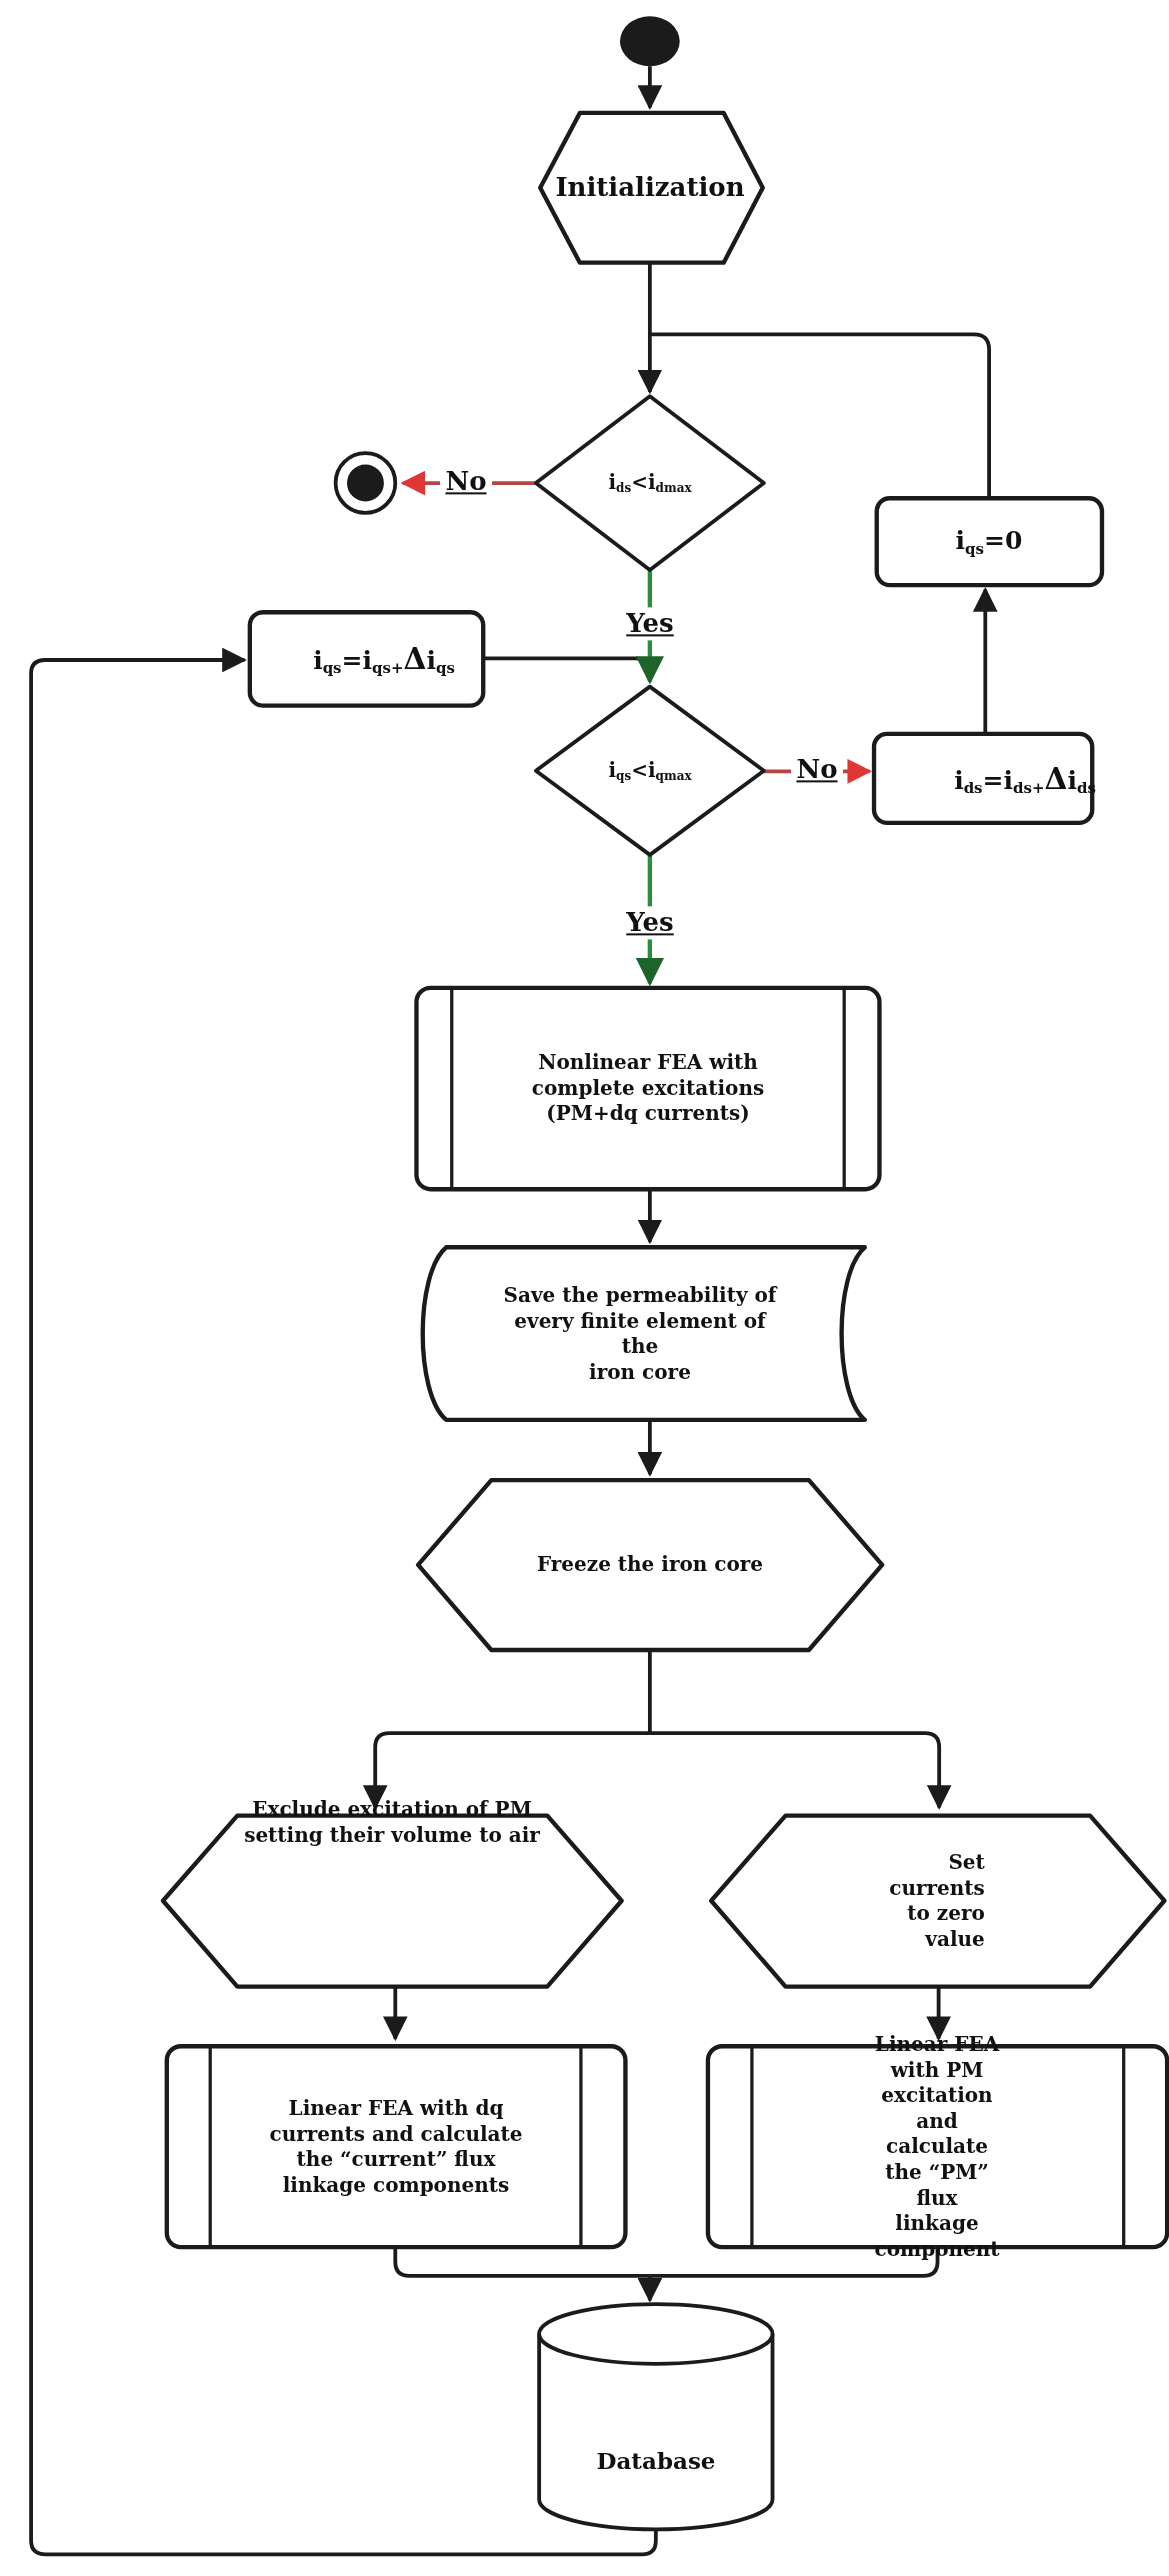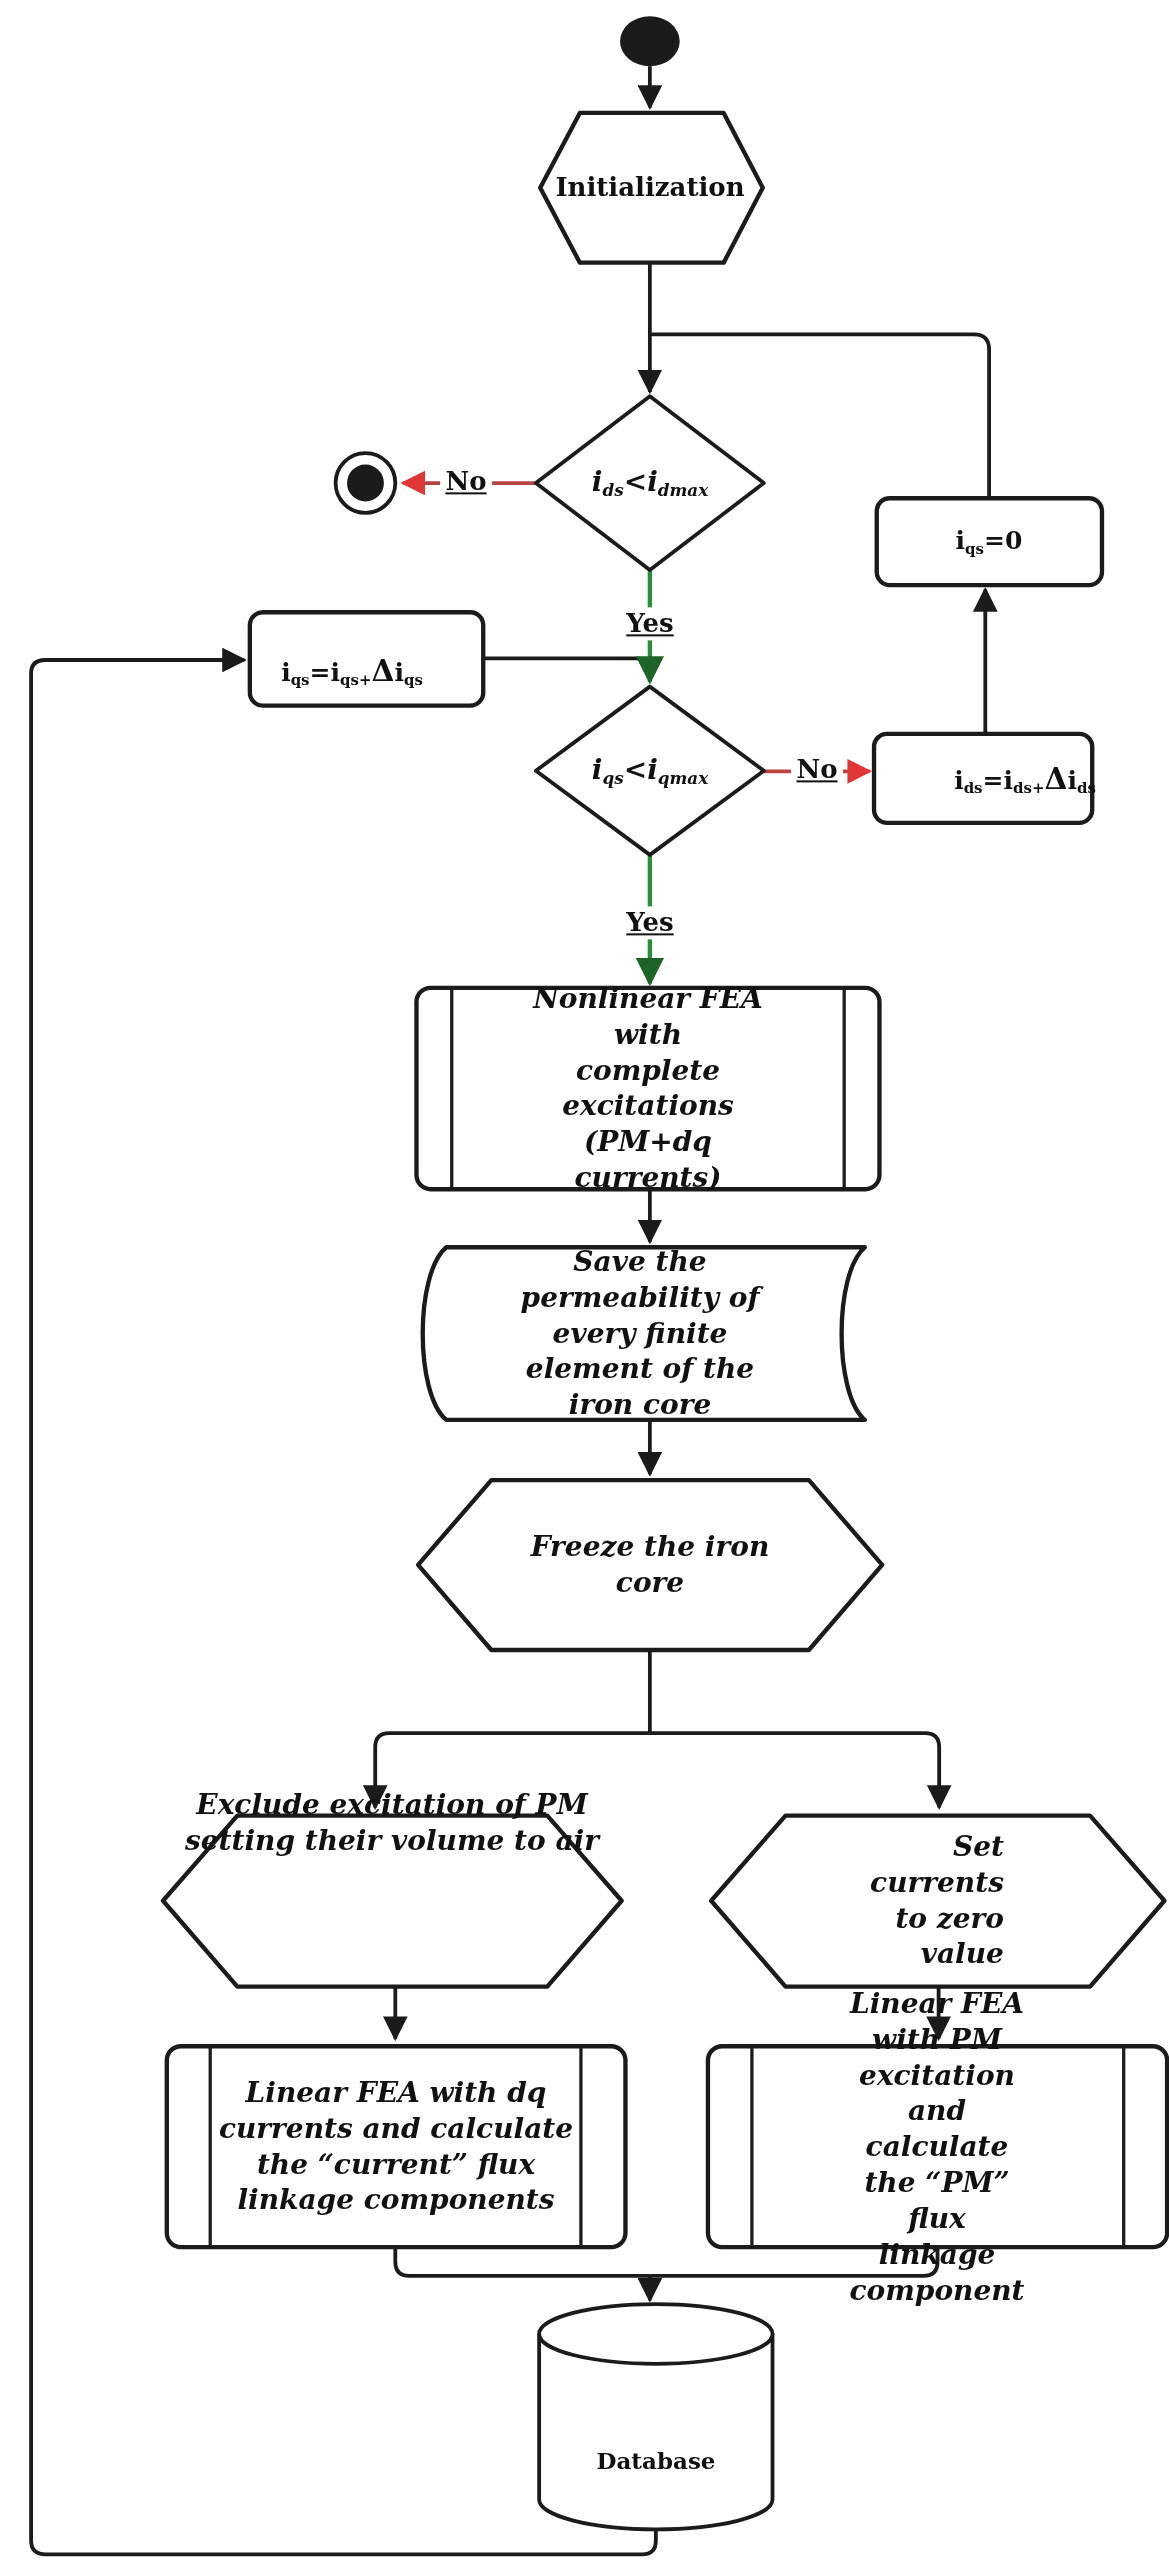--- a/index.html
+++ b/index.html
@@ -9,21 +9,21 @@
   .lbl{
     position:absolute;
     transform:translate(-50%,-50%);
     text-align:center;
     font-weight:bold;
     color:#111;
     white-space:pre-line;
     line-height:1.28;
   }
   .f46{font-size:25px;}
-  .f44{font-size:28px;font-style:italic;}
+  .f44{font-size:20px;}
   .f48{font-size:26px;}
   .f42{font-size:23px;}
   .route{background:#ffffff;padding:0 5.4px;text-decoration:underline;}
   .sub{font-size:0.6em;vertical-align:-0.3em;}
   .big{font-size:1.18em;}
 </style>
 </head>
 <body>
 
 <div id="canvas">
@@ -90,21 +90,21 @@
     <path d="M2070,3771 V4139" stroke-width="6"></path>
     <path d="M993,4300 V4605 A215,55 0 0 0 1423,4605 V4300" stroke-width="7"></path>
     <ellipse cx="1208" cy="4300" rx="215" ry="55" stroke-width="7"></ellipse>
   </g>
 </svg>
 
 <div class="lbl f48" style="left:650px;top:188px;">Initialization</div>
 <div class="lbl f44" style="left:650px;top:483px;"><span>i</span><span class="sub">ds</span><span>&lt;i</span><span class="sub">dmax</span></div>
 <div class="lbl f48 route" style="left:466px;top:482px;">No</div>
 <div class="lbl f48 route" style="left:650px;top:624px;">Yes</div>
-<div class="lbl f46" style="left:352px;top:659px;margin-top:12px;"><span>i</span><span class="sub">qs</span><span>=i</span><span class="sub">qs+</span><span class="big">Δ</span><span>i</span><span class="sub">qs</span></div>
+<div class="lbl f46" style="left:384px;top:659px;"><span>i</span><span class="sub">qs</span><span>=i</span><span class="sub">qs+</span><span class="big">Δ</span><span>i</span><span class="sub">qs</span></div>
 <div class="lbl f46" style="left:989px;top:542px;"><span>i</span><span class="sub">qs</span><span>=0</span></div>
 <div class="lbl f44" style="left:650px;top:771px;"><span>i</span><span class="sub">qs</span><span>&lt;i</span><span class="sub">qmax</span></div>
 <div class="lbl f48 route" style="left:817px;top:770px;">No</div>
 <div class="lbl f46" style="left:1025px;top:779px;"><span>i</span><span class="sub">ds</span><span>=i</span><span class="sub">ds+</span><span class="big">Δ</span><span>i</span><span class="sub">ds</span></div>
 <div class="lbl f48 route" style="left:650px;top:923px;">Yes</div>
 <div class="lbl f44" style="left:648px;top:1088px;">Nonlinear FEA with
 complete excitations
 (PM+dq currents)</div>
 <div class="lbl f44" style="left:640px;top:1334px;">Save the permeability of
 every finite element of the

